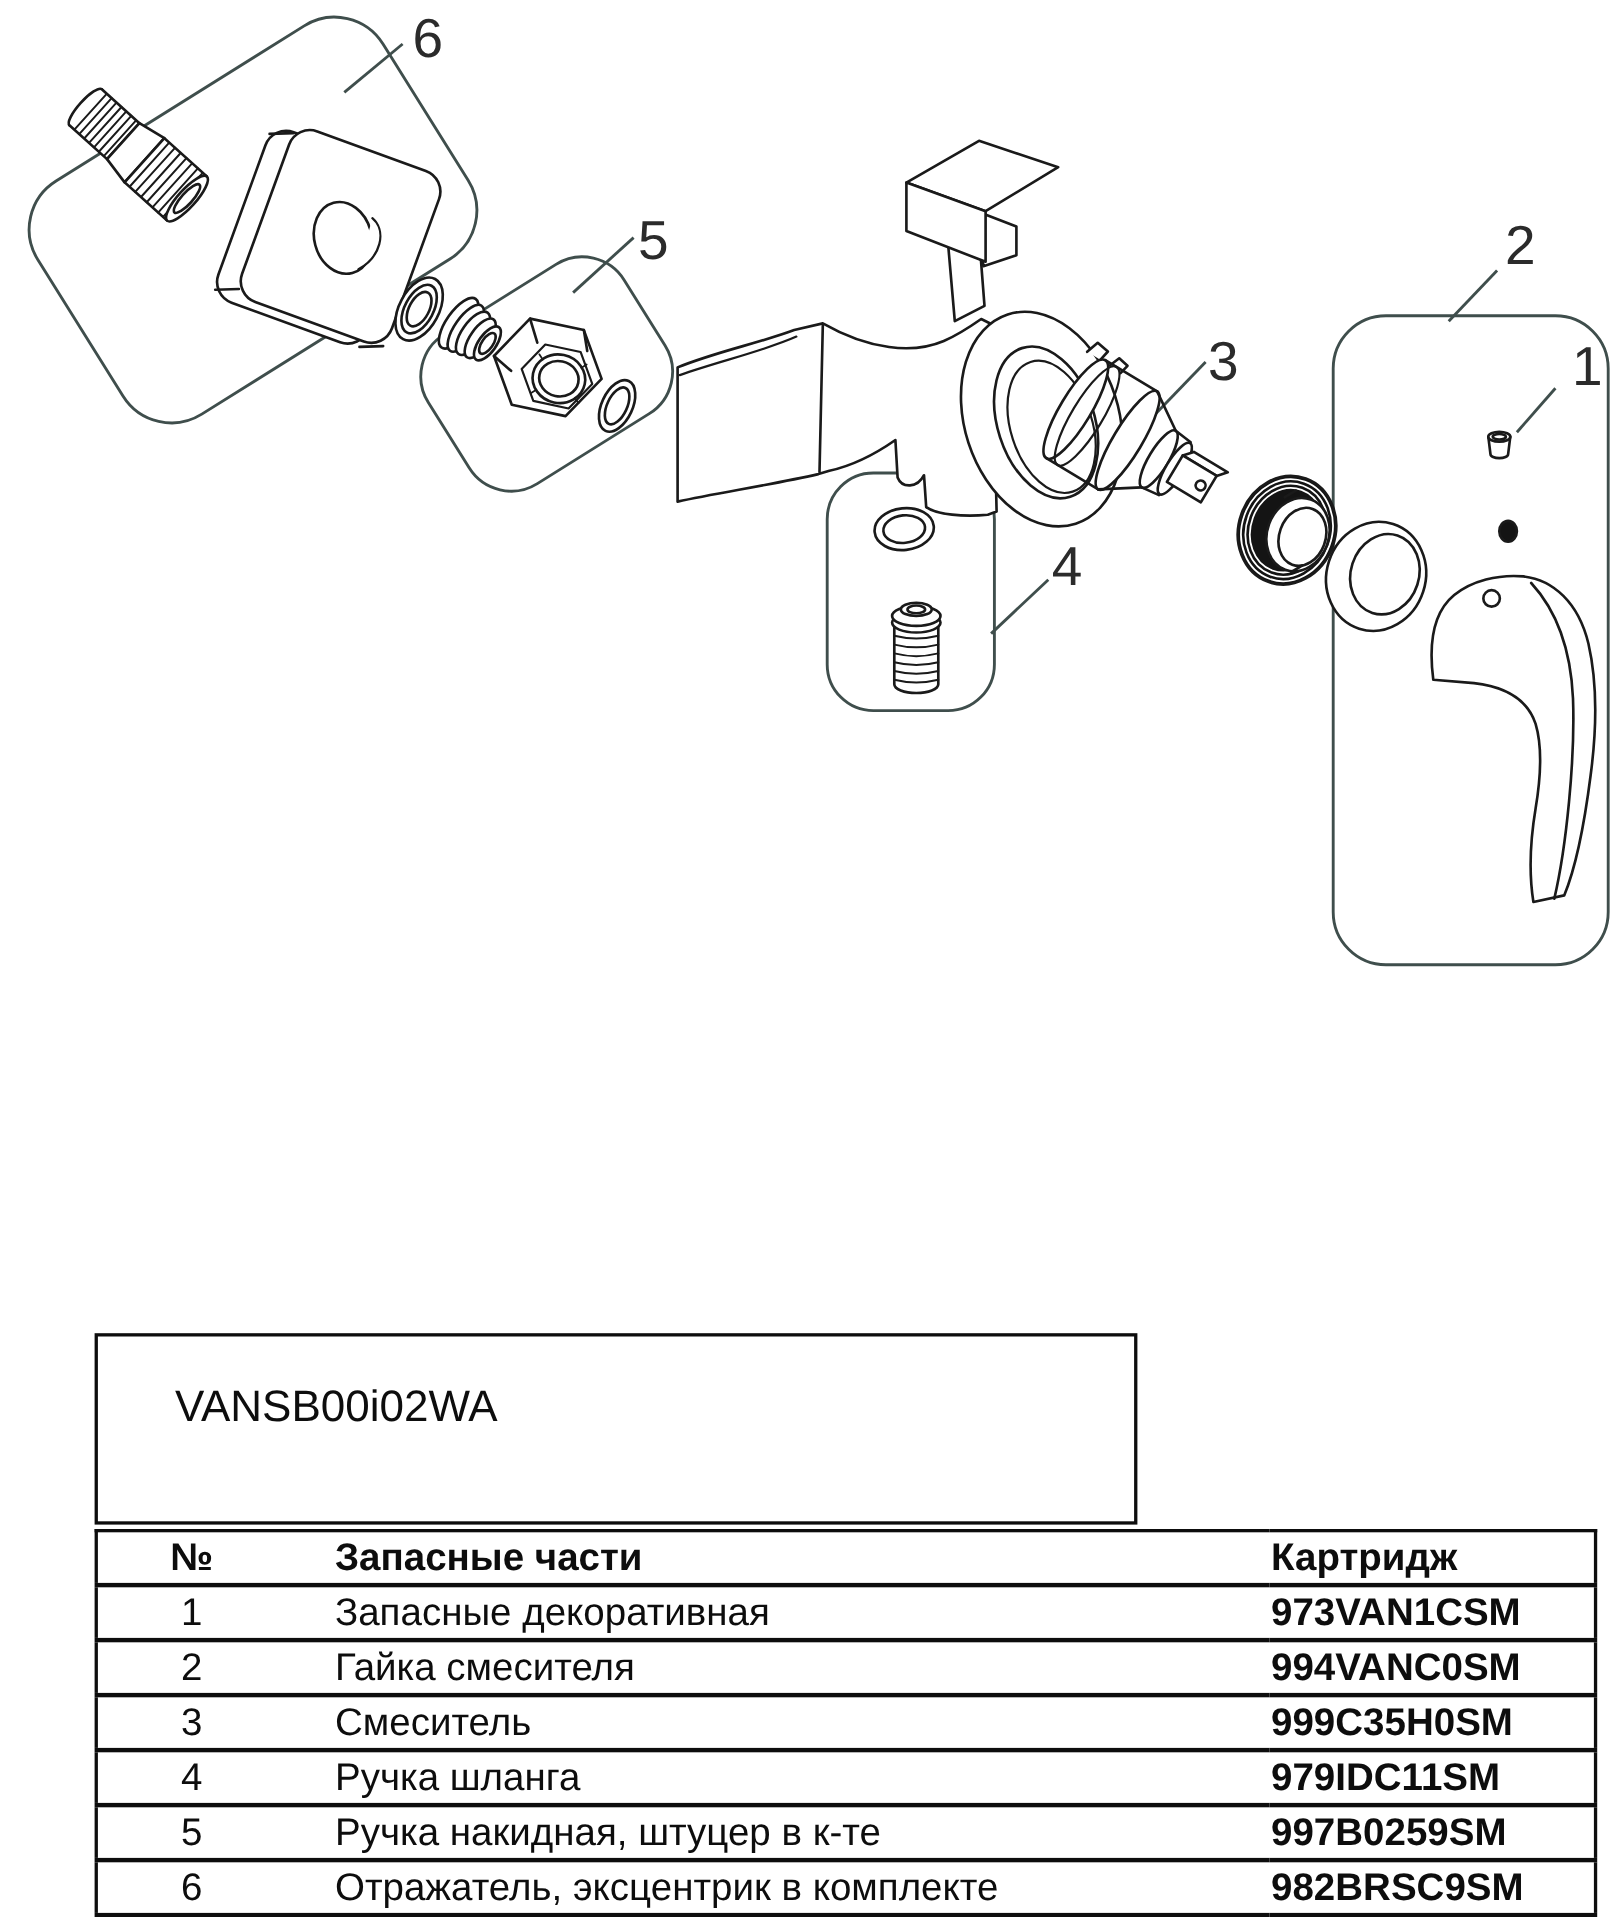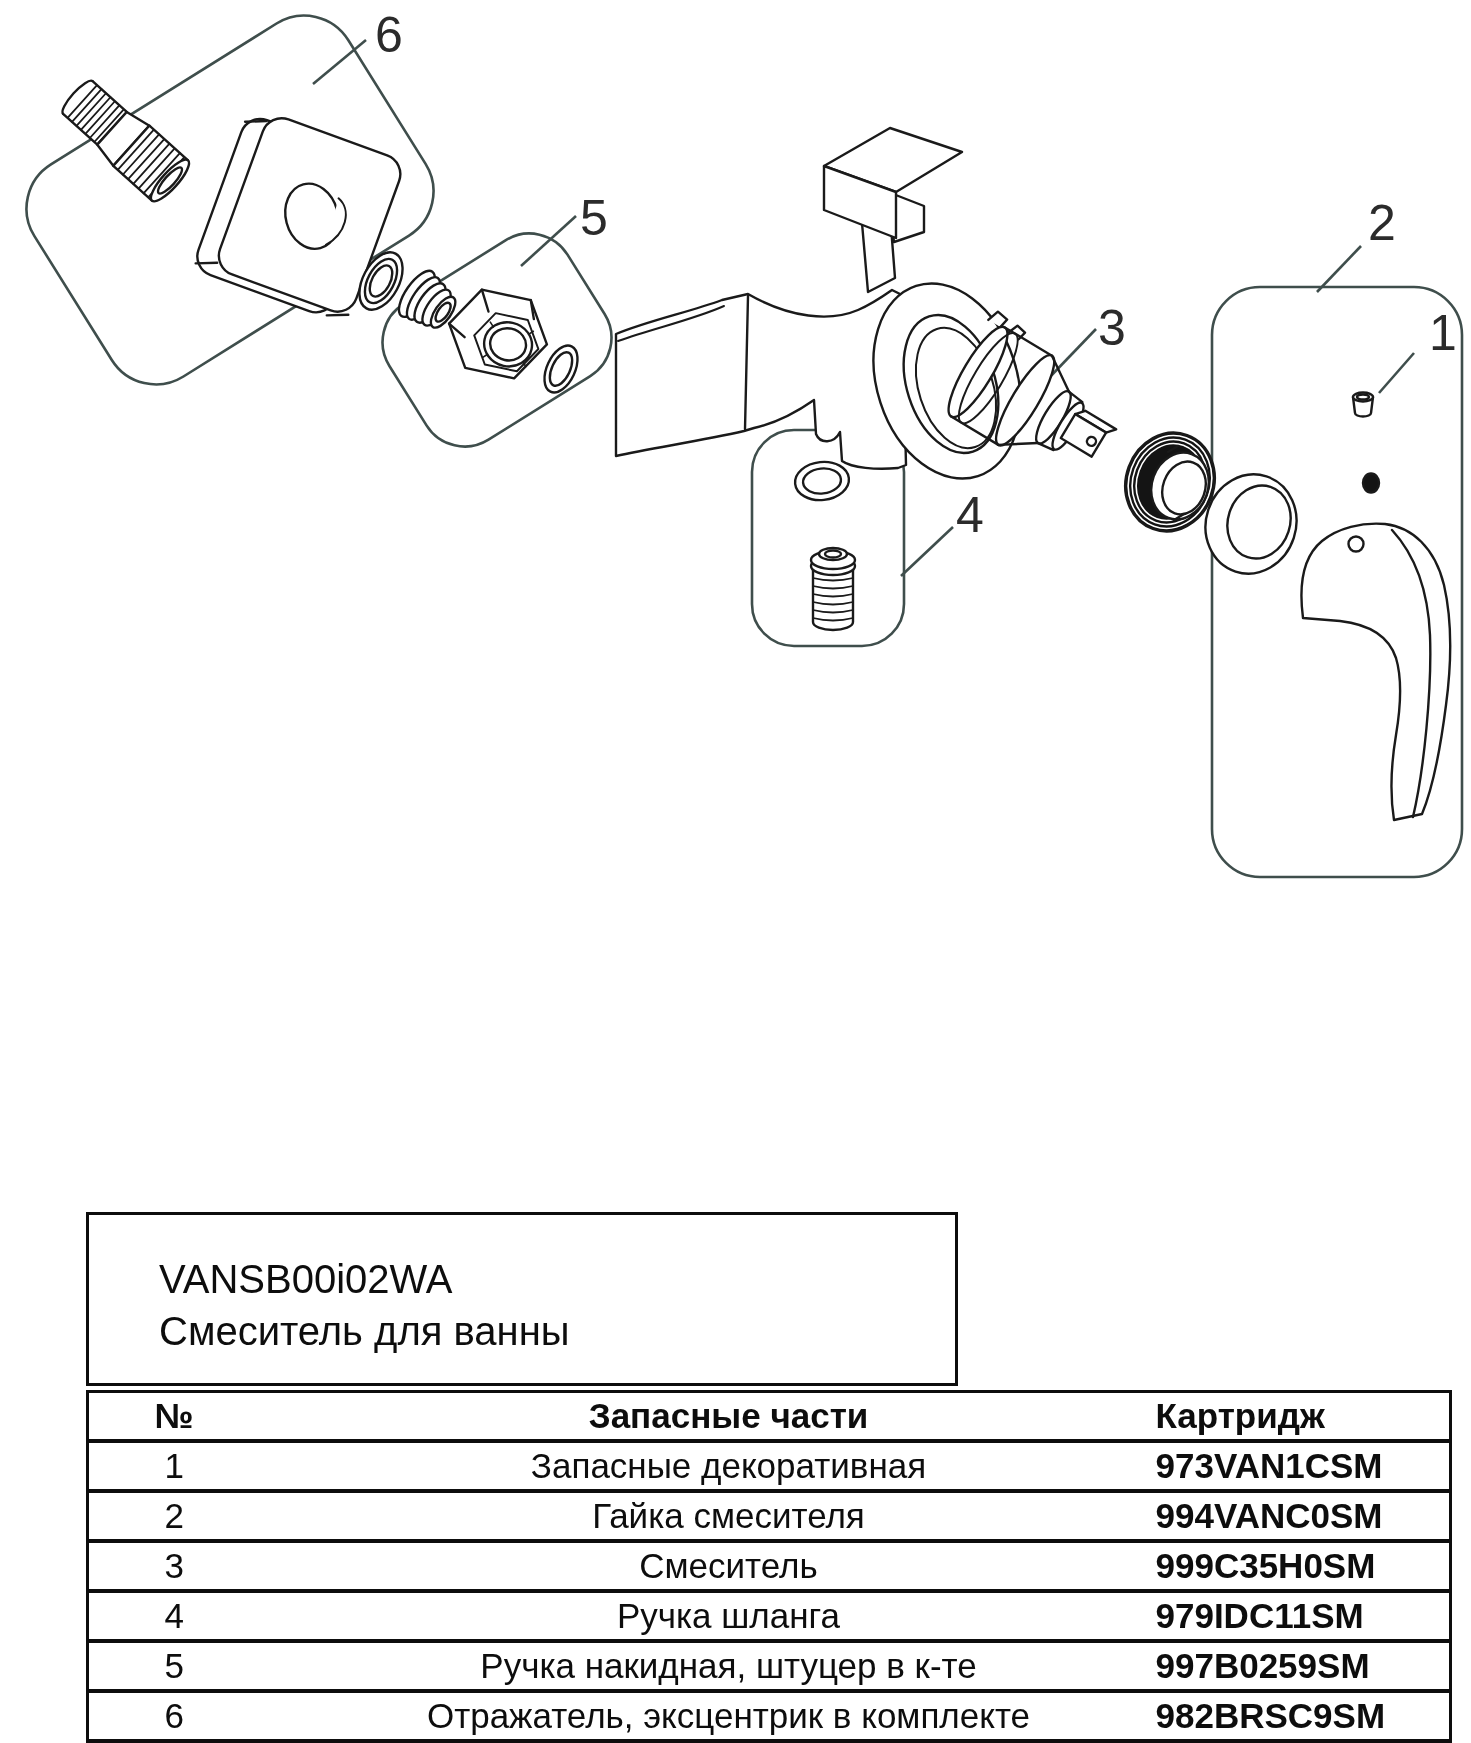--- a/index.html
+++ b/index.html
@@ -1,31 +1,31 @@
 <!DOCTYPE html>
 <html><head>
 <meta charset="utf-8">
 <style>
   html,body{margin:0;padding:0;background:#ffffff;}
   .page{position:relative;width:1471px;height:1743px;background:#ffffff;overflow:hidden;
         font-family:"Liberation Sans",sans-serif;color:#0d0d0d;}
   .diagram-svg{position:absolute;left:0;top:0;}
   .callout-num{font-family:"Liberation Sans",sans-serif;font-size:50px;fill:#2b2b2b;}
-  .title-box{position:absolute;left:86px;top:1212px;width:872px;height:174px;
+  .title-box{position:absolute;left:86px;top:1212px;width:948px;height:174px;
              border:3px solid #0d0d0d;box-sizing:border-box;padding:38px 0 0 70px;}
   .title-code{font-size:40px;line-height:52px;font-weight:400;}
   .title-name{font-size:40px;line-height:52px;font-weight:400;}
   .parts-table-wrap{position:absolute;left:86px;top:1390px;width:1366px;}
   table.parts{width:100%;border-collapse:collapse;table-layout:fixed;
               border:3px solid #0d0d0d;}
   table.parts th,table.parts td{height:44px;border-bottom:4px solid #0d0d0d;
               font-size:35px;vertical-align:middle;white-space:nowrap;overflow:hidden;}
   th.col-num,td.col-num{text-align:center;font-weight:400;}
   th.col-num{font-weight:700;}
-  th.col-name,td.col-name{text-align:center;padding-left:45px;font-weight:400;}
+  th.col-name,td.col-name{text-align:left;padding-left:45px;font-weight:400;}
   th.col-name{font-weight:700;}
   th.col-sku,td.col-sku{text-align:left;padding-left:2px;font-weight:700;}
   th.col-sku{font-weight:700;}
 </style>
 </head>
 <body>
 
 <div class="page">
 
   <svg class="diagram-svg" width="1471" height="1190" viewBox="0 0 1471 1190">
@@ -227,21 +227,20 @@
                  C 1401,705 1402,678 1396,658
                  C 1388,634 1366,624 1340,621 Z"></path>
         <path d="M 1392,530 C 1415,555 1428,590 1430,635 C 1432,690 1424,770 1413,817" fill="none"></path>
         <circle cx="1356" cy="544" r="7.5" fill="none"></circle>
       </g>
     </g>
   </svg>
 
   <div class="title-box">
     <div class="title-code">VANSB00i02WA</div>
-    <div class="title-name">Смеситель для ванны</div>
   </div>
 
   <div class="parts-table-wrap">
     <table class="parts">
       <colgroup>
           <col style="width:172px">
           <col style="width:894px">
           <col>
         </colgroup>
       <tbody>

